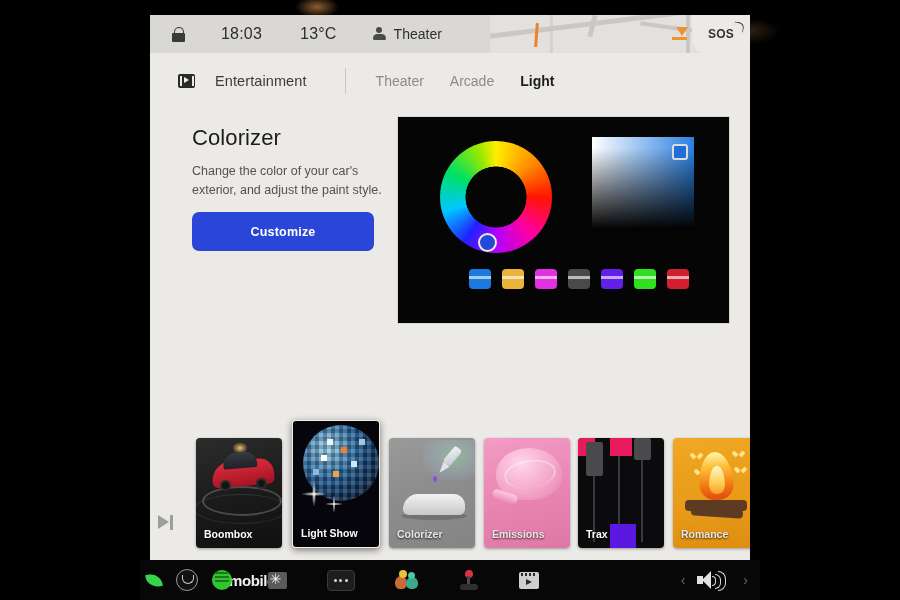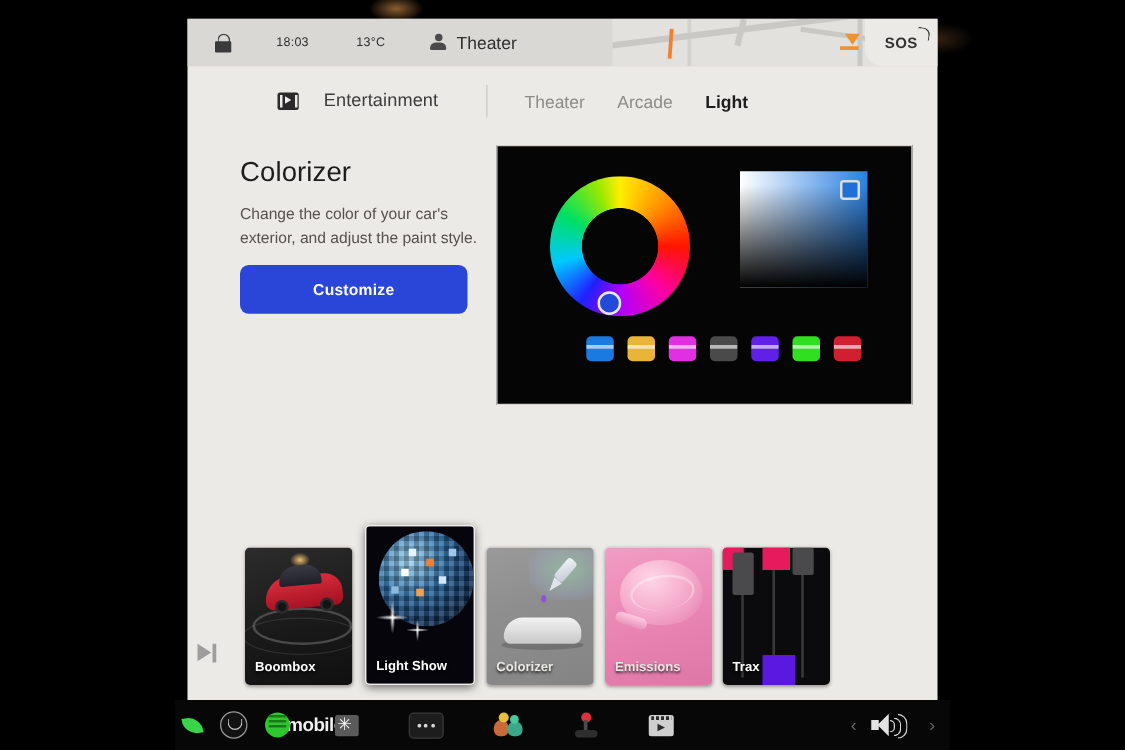--- a/index.html
+++ b/index.html
@@ -53,21 +53,21 @@
     position: absolute; bottom: 0; left: 0;
     width: 13px; height: 9px; background: #3a3a3a; border-radius: 1px;
   }
   .lock-icon .shackle {
     position: absolute; top: 0; left: 2px;
     width: 8px; height: 8px;
     border: 1.6px solid #3a3a3a; border-bottom: none;
     border-radius: 5px 5px 0 0;
   }
   .sb-time, .sb-temp {
-    font-size: 10px; color: #2e2e2e; letter-spacing: .2px;
+    font-size: 16px; color: #2e2e2e; letter-spacing: .2px;
   }
   .sb-time { margin-right: 38px; }
   .sb-temp { margin-right: 36px; }
   .person-icon {
     width: 13px; height: 14px; position: relative; margin-right: 8px;
   }
   .person-icon .head {
     position: absolute; top: 0; left: 3.5px;
     width: 6px; height: 6px; border-radius: 50%; background: #4a4a4a;
   }
@@ -126,21 +126,21 @@
     border: 1.6px solid #333; border-left: none; border-bottom: none;
     border-radius: 0 6px 0 0;
     transform: rotate(8deg);
   }
 
   
   .tabbar {
     position: absolute; left: 0; top: 38px;
     width: 600px; height: 56px;
     display: flex; align-items: center;
-    padding-left: 72px; box-sizing: border-box;
+    padding-left: 28px; box-sizing: border-box;
   }
   .film-icon {
     width: 17px; height: 14px;
     background: #2a2a2a; border-radius: 2px;
     position: relative; margin-right: 20px;
   }
   .film-icon::before, .film-icon::after {
     content: ""; position: absolute; top: 2px;
     width: 2px; height: 10px; background: #eceae6;
   }
@@ -594,20 +594,33 @@
 
       <div class="card" style="left:334px;">
         <div class="art-emissions">
           <div class="em-cushion"></div>
           <div class="em-fold"></div>
           <div class="em-tube"></div>
         </div>
         <span class="card-label dim">Emissions</span>
       </div>
 
+      <div class="card" style="left:523px;">
+        <div class="art-romance">
+          <div class="rm-heart" style="left:20px; top:14px;"></div>
+          <div class="rm-heart" style="left:62px; top:12px;"></div>
+          <div class="rm-heart" style="left:64px; top:28px;"></div>
+          <div class="rm-heart" style="left:24px; top:30px;"></div>
+          <div class="rm-flame"></div>
+          <div class="rm-flame2"></div>
+          <div class="rm-log" style="left:12px; top:62px; width:62px; height:11px;"></div>
+          <div class="rm-log" style="left:18px; top:70px; width:52px; height:9px; transform:rotate(4deg);"></div>
+        </div>
+        <span class="card-label dim">Romance</span>
+      </div>
 
     </div>
   </div>
 
   <div class="skip-ctl">
     <div class="tri"></div>
       <div class="bar"></div>
   </div>
 
   <div class="dock">

